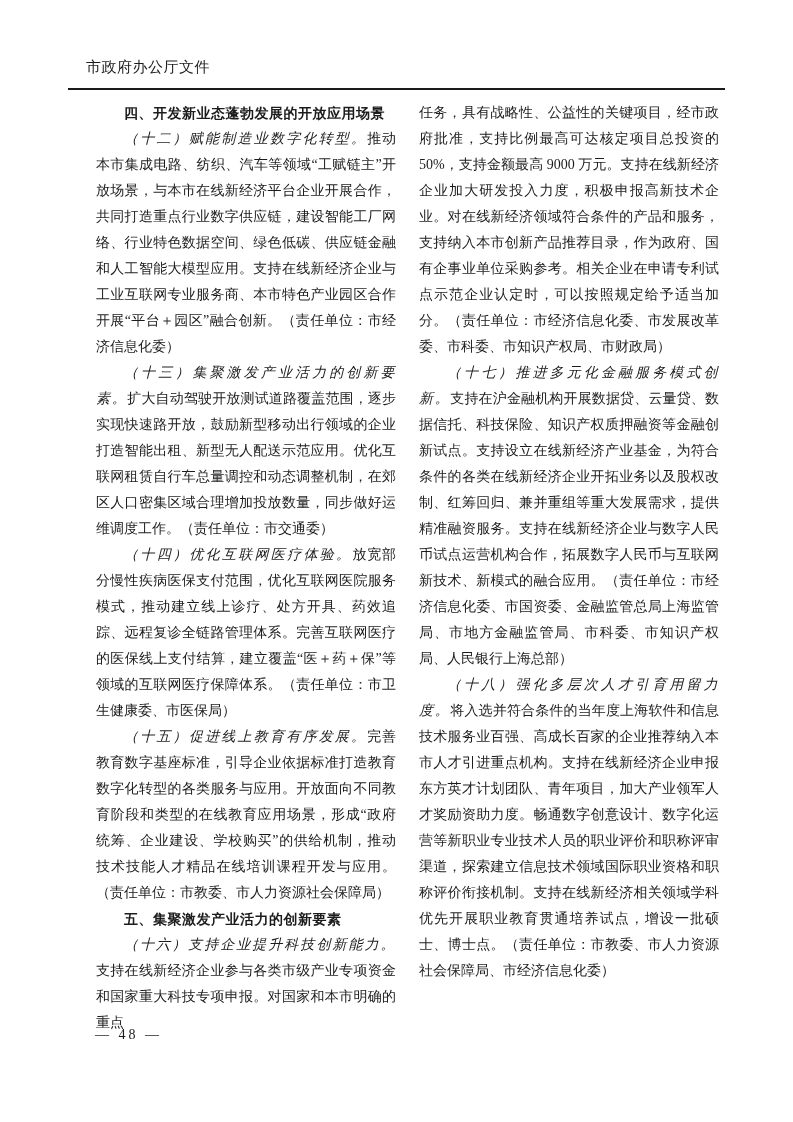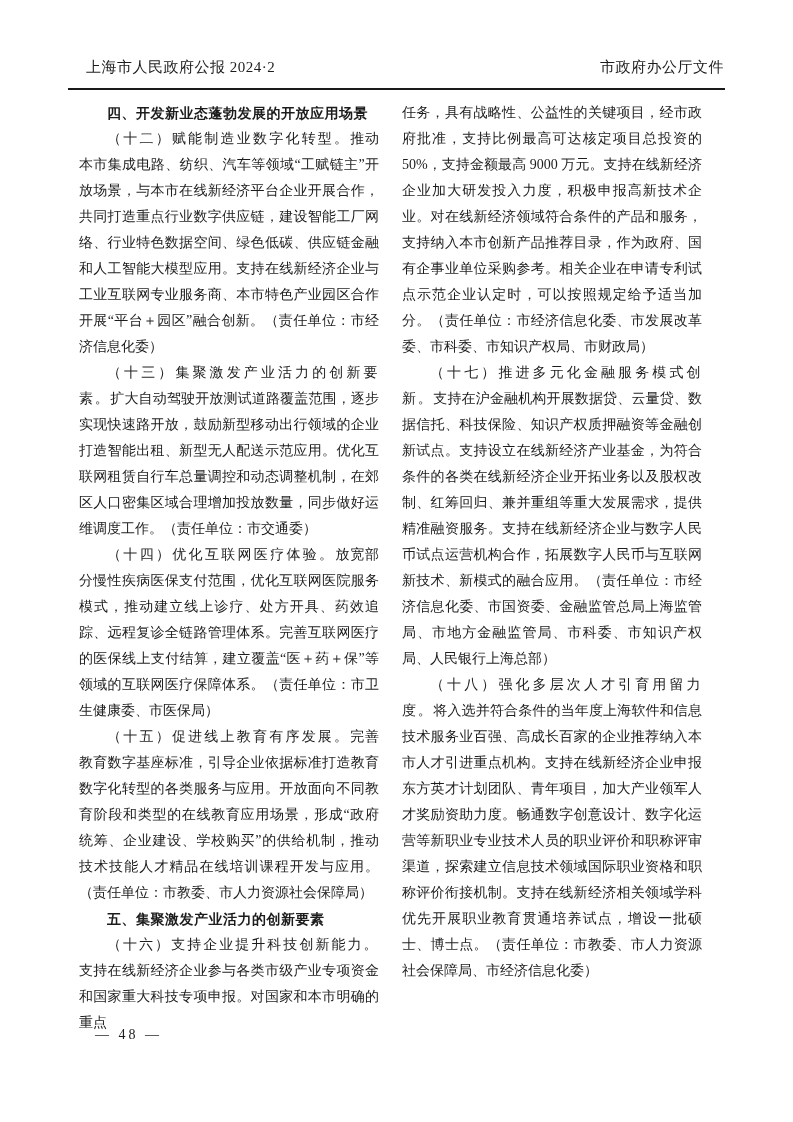--- a/index.html
+++ b/index.html
@@ -31,21 +31,21 @@
   .rule {
     position: absolute;
     left: 68px;
     top: 88px;
     width: 657px;
     height: 2px;
     background: #1a1a1a;
   }
   .columns {
     position: absolute;
-    left: 79px;
+    left: 96px;
     top: 100px;
     width: 623px;
     display: flex;
     gap: 23px;
   }
   .col {
     width: 300px;
     font-size: 14px;
     line-height: 26px;
     text-align: justify;
@@ -55,39 +55,39 @@
   .para { text-indent: 2em; }
   .para.cont { text-indent: 0; }
   .heading {
     text-indent: 2em;
     font-family: "Liberation Sans", sans-serif;
     font-weight: 700;
     font-size: 14px;
     letter-spacing: 0.5px;
   }
   .lead {
+    font-style: italic;
     letter-spacing: 1.5px;
     margin-top: 25px;
   }
   .footer {
     position: absolute;
     left: 95px;
     top: 1024px;
     font-size: 14px;
     line-height: 22px;
     letter-spacing: 3px;
   }
 </style>
 </head>
 <body>
 
 <div class="page">
 
   <div class="header">
-    <span>上海市人民政府公报 2024·2</span>
     <span>市政府办公厅文件</span>
   </div>
 
   <div class="rule"></div>
 
   <div class="columns">
     <div class="col" id="col-left">
         <p class="heading">四、开发新业态蓬勃发展的开放应用场景</p>
         <p class="para"><span class="lead">（十二）赋能制造业数字化转型。</span>推动本市集成电路、纺织、汽车等领域“工赋链主”开放场景，与本市在线新经济平台企业开展合作，共同打造重点行业数字供应链，建设智能工厂网络、行业特色数据空间、绿色低碳、供应链金融和人工智能大模型应用。支持在线新经济企业与工业互联网专业服务商、本市特色产业园区合作开展“平台＋园区”融合创新。（责任单位：市经济信息化委）</p>
         <p class="para"><span class="lead">（十三）集聚激发产业活力的创新要素。</span>扩大自动驾驶开放测试道路覆盖范围，逐步实现快速路开放，鼓励新型移动出行领域的企业打造智能出租、新型无人配送示范应用。优化互联网租赁自行车总量调控和动态调整机制，在郊区人口密集区域合理增加投放数量，同步做好运维调度工作。（责任单位：市交通委）</p>

